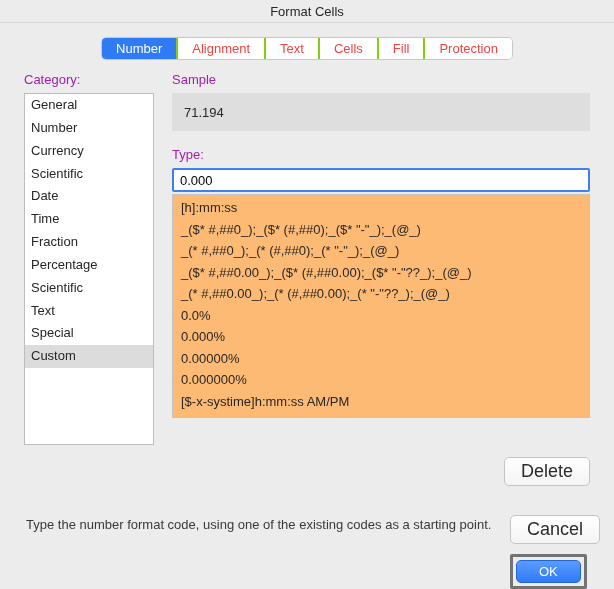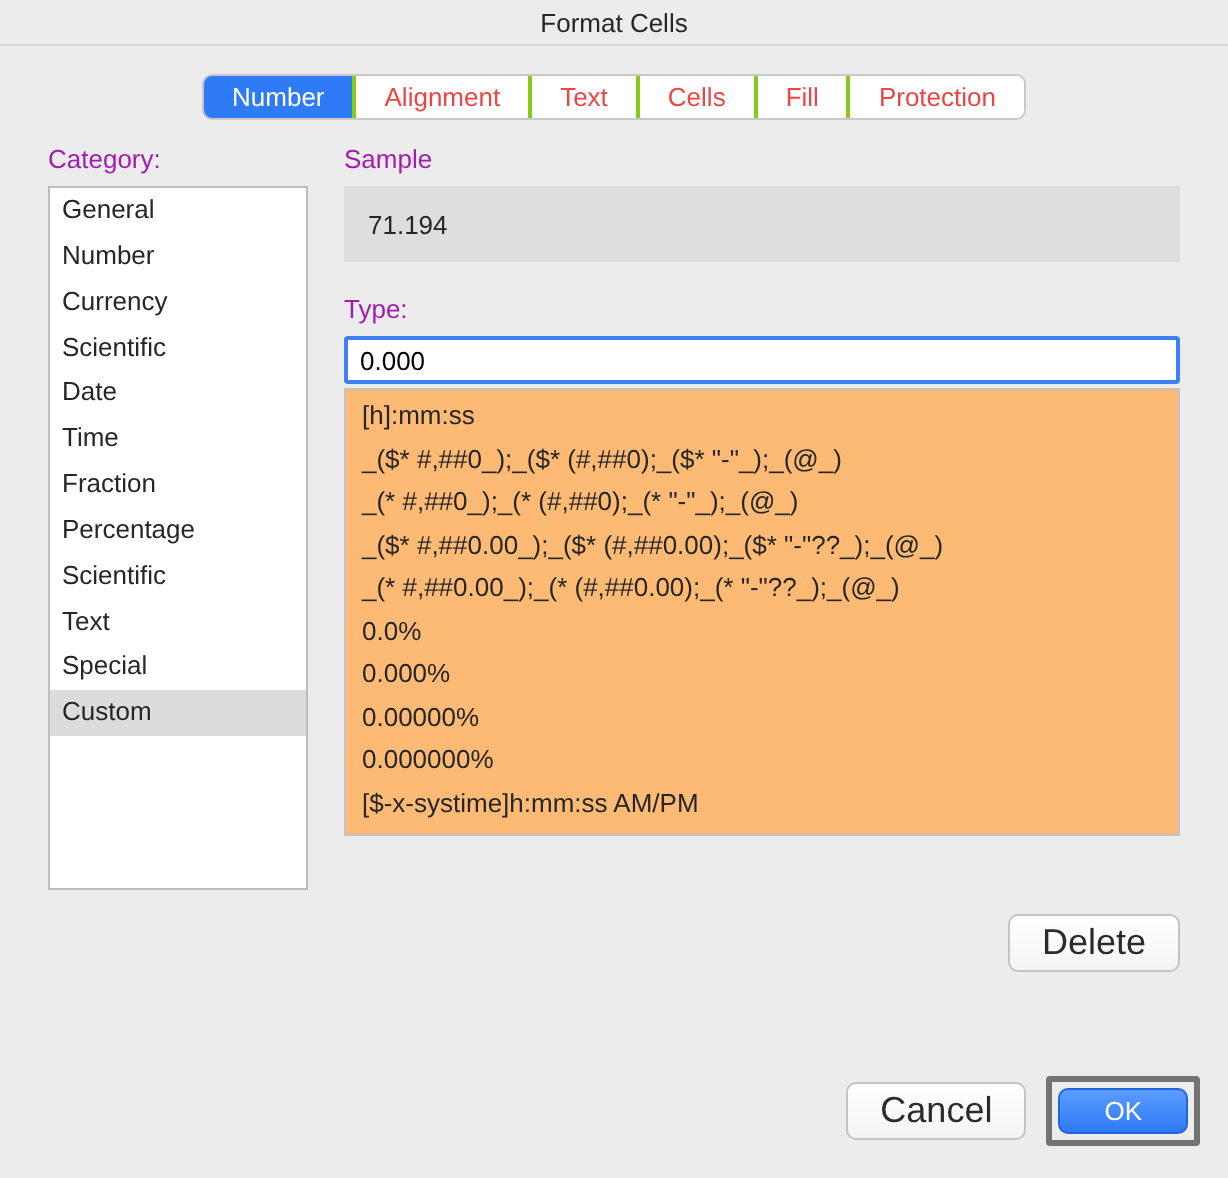--- a/index.html
+++ b/index.html
@@ -127,25 +127,26 @@
     padding: 0 26px;
     font-size: 13px;
     color: #3a3a3a;
     position: absolute;
     top: 517px;
     left: 0;
     right: 0;
   }
   .bottom-row {
     position: absolute;
-    bottom: 16px;
+    bottom: 0;
     right: 14px;
     display: flex;
-    align-items: center;
+    align-items: flex-start;
     gap: 10px;
+    flex-direction: column;
   }
   .btn-primary {
     background: linear-gradient(#5a9cff, #2f7bf6);
     border: 1px solid #2364d8;
     color: #fff;
     border-radius: 5px;
     padding: 3px 22px;
     font-size: 13px;
     cursor: pointer;
     font-family: inherit;
@@ -214,20 +215,21 @@
           <div class="item">[$-x-systime]h:mm:ss AM/PM</div>
           <div class="item">[$-en-US]dddd, mmmm d, yyyy</div>
         </div>
     </div>
   </div>
 
   <div class="delete-row">
     <button class="btn">Delete</button>
   </div>
 
+  <div class="help-text">Type the number format code, using one of the existing codes as a starting point.</div>
 
   <div class="bottom-row">
     <button class="btn">Cancel</button>
     <span class="ok-highlight">
       <button class="btn-primary">OK</button>
     </span>
   </div>
 
 </div>
 

